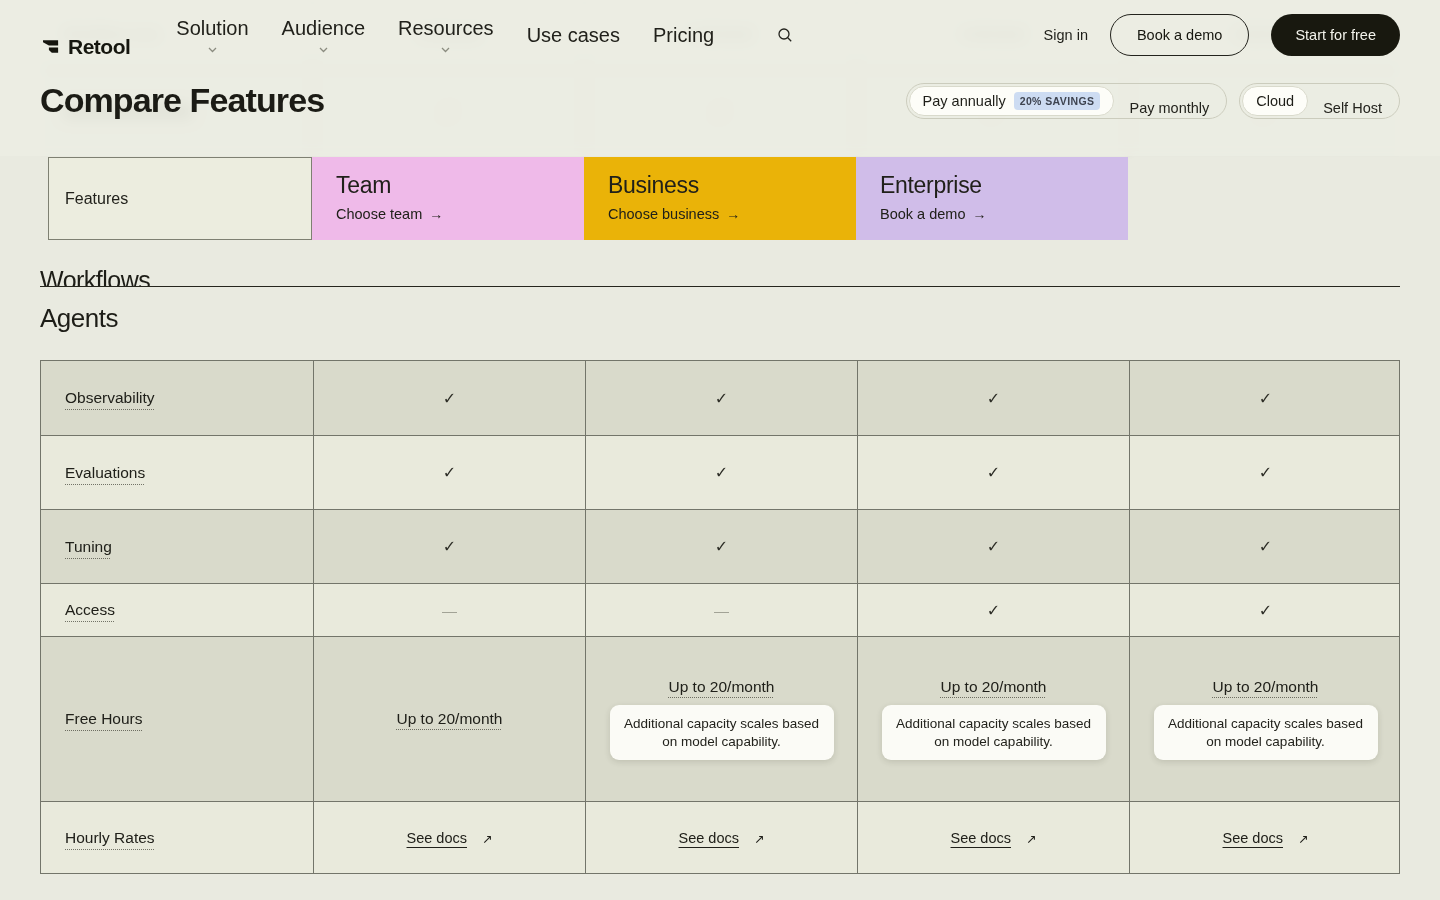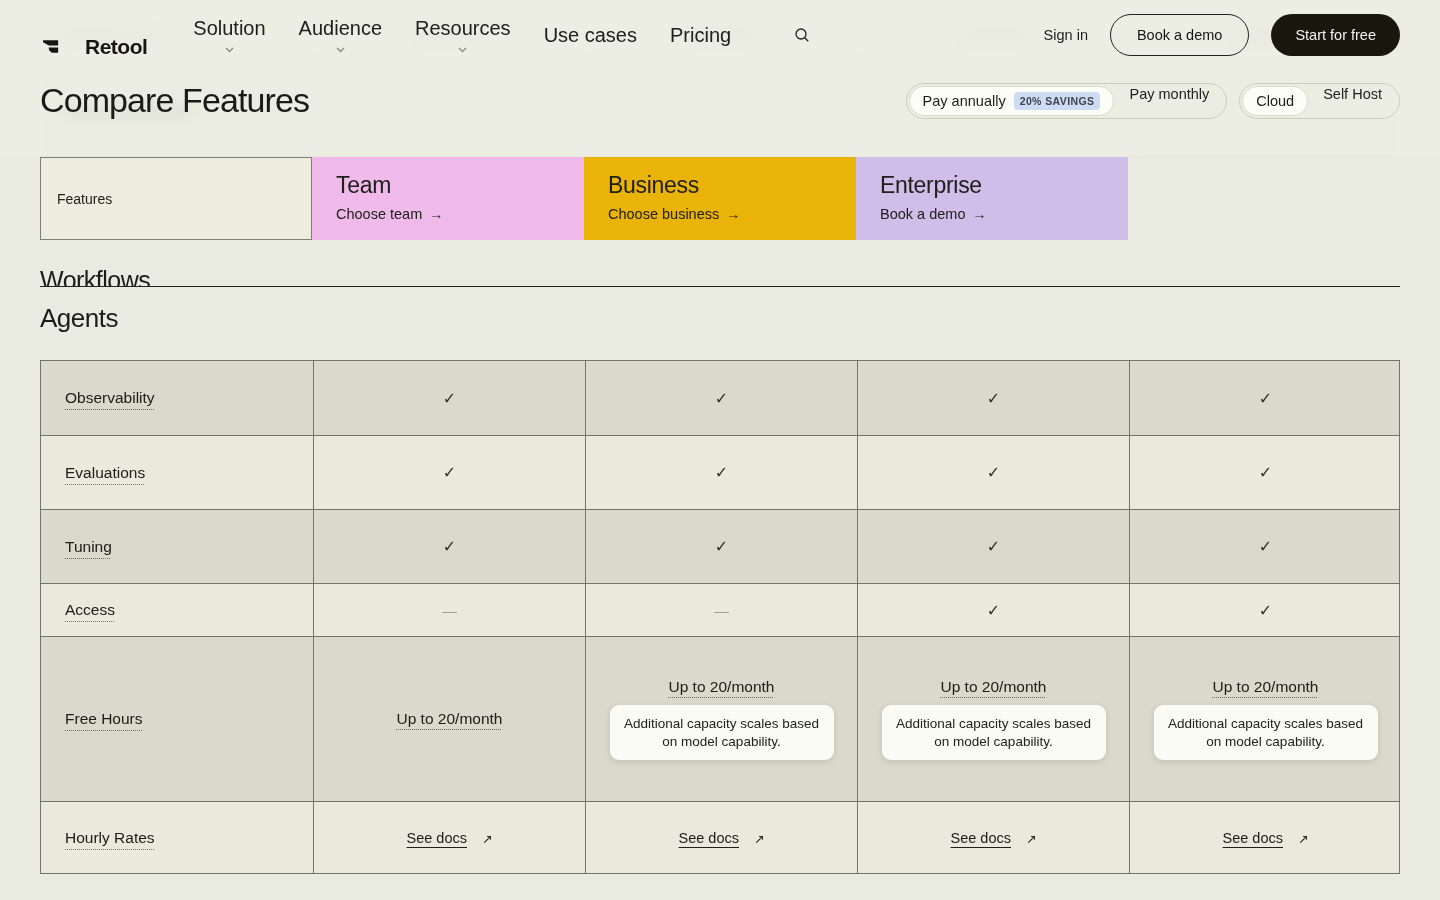--- a/index.html
+++ b/index.html
@@ -24,57 +24,57 @@
   .ghost-row > div + div { border-left:1px solid rgba(70,70,60,.25); }
   .ghost-blob { width:128px; height:13px; border-radius:3px; background:#74756a; }
 
   
   .overlay {
     position:absolute; top:0; left:0; width:1440px; height:156px; z-index:3;
     background:rgba(236,237,227,.8);
     -webkit-backdrop-filter:blur(7px); backdrop-filter:blur(7px);
   }
   .nav { display:flex; align-items:center; height:64px; padding:6px 40px 0 40px; }
-  .brand { display:flex; align-items:center; gap:24px; cursor:pointer;margin-top:24px; }
+  .brand { display:flex; align-items:center; gap:7px; cursor:pointer;margin-top:24px; }
   .brand svg { display:block; }
   .brand-name { font-size:21px; font-weight:700; letter-spacing:-.5px; color:#16160f; }
   .menu { display:flex; align-items:center; gap:33px; margin-left:46px; }
   .menu-item { display:flex; align-items:center; gap:5px; font-size:20px; color:#21211b; cursor:pointer;flex-direction:column; }
   .chev { display:inline-block; margin-top:2px; }
   .searchbtn { margin-left:30px; cursor:pointer; display:flex; align-items:center; }
   .nav-right { margin-left:auto; display:flex; align-items:center; gap:22px; }
   .signin { font-size:14.5px; cursor:pointer; }
   .btn-outline {
     border:1px solid #23231d; border-radius:22px; padding:12px 26px;
     font-size:14.5px; background:transparent; cursor:pointer; color:#16160f;
   }
   .btn-solid {
     border:none; border-radius:22px; padding:13px 24px;
     font-size:14.5px; background:#18180f; color:#f3f3ec; cursor:pointer;
   }
   .title-row { display:flex; align-items:center; justify-content:space-between; padding:0 40px; margin-top:17px; }
-  .page-title { font-size:34px; font-weight:400; letter-spacing:-.9px; color:#1b1b15; }
+  .page-title { font-size:34px; font-weight:700; letter-spacing:-.9px; color:#1b1b15; }
   .toggles { display:flex; align-items:center; gap:12px; }
-  .seg { display:flex; align-items:flex-start; border:1px solid #cbccbd; border-radius:19px; height:36px; padding:2px; }
+  .seg { display:flex; align-items:flex-end; border:1px solid #cbccbd; border-radius:19px; height:36px; padding:2px; }
   .seg-on {
     display:flex; align-items:center; gap:8px; background:#fdfdf8; border:1px solid #d9dacc;
     border-radius:16px; height:30px; padding:0 13px; font-size:14.5px; cursor:pointer; white-space:nowrap;
   }
   .seg-off { padding:0 15px; font-size:14.5px; cursor:pointer; white-space:nowrap; color:#23231d; }
   .badge {
     background:#cddcf2; color:#3e4450; font-size:10.5px; font-weight:700;
     letter-spacing:.4px; border-radius:4px; padding:3px 6px;
   }
 
   
   .main { position:absolute; top:157px; left:40px; width:1360px; z-index:1; }
   .plan-grid { display:grid; grid-template-columns:272px 272px 272px 272px 272px; height:83px; }
   .features-cell {
     background:#eceddf; border:1px solid #7e8072; display:flex; align-items:center;
-    padding-left:16px; font-size:14px; color:#22221c;
+    padding-left:16px; font-size:16px; color:#22221c;margin-left:8px;
   }
   .plan-cell { padding:15px 0 0 24px; }
   .plan-cell .pname { font-size:23px; letter-spacing:-.3px; color:#20201a; font-weight:400; }
   .plan-cell .pcta { margin-top:7px; font-size:14.5px; color:#20201a; cursor:pointer; display:inline-flex; align-items:center; gap:7px; }
   .c-free { background:#c9c8c0; }
   .c-team { background:#efbae9; }
   .c-business { background:#eab308; }
   .c-enterprise { background:#d0bde9; }
 
   .divider { position:relative; height:47px; overflow:hidden; border-bottom:1px solid #26261e; }

